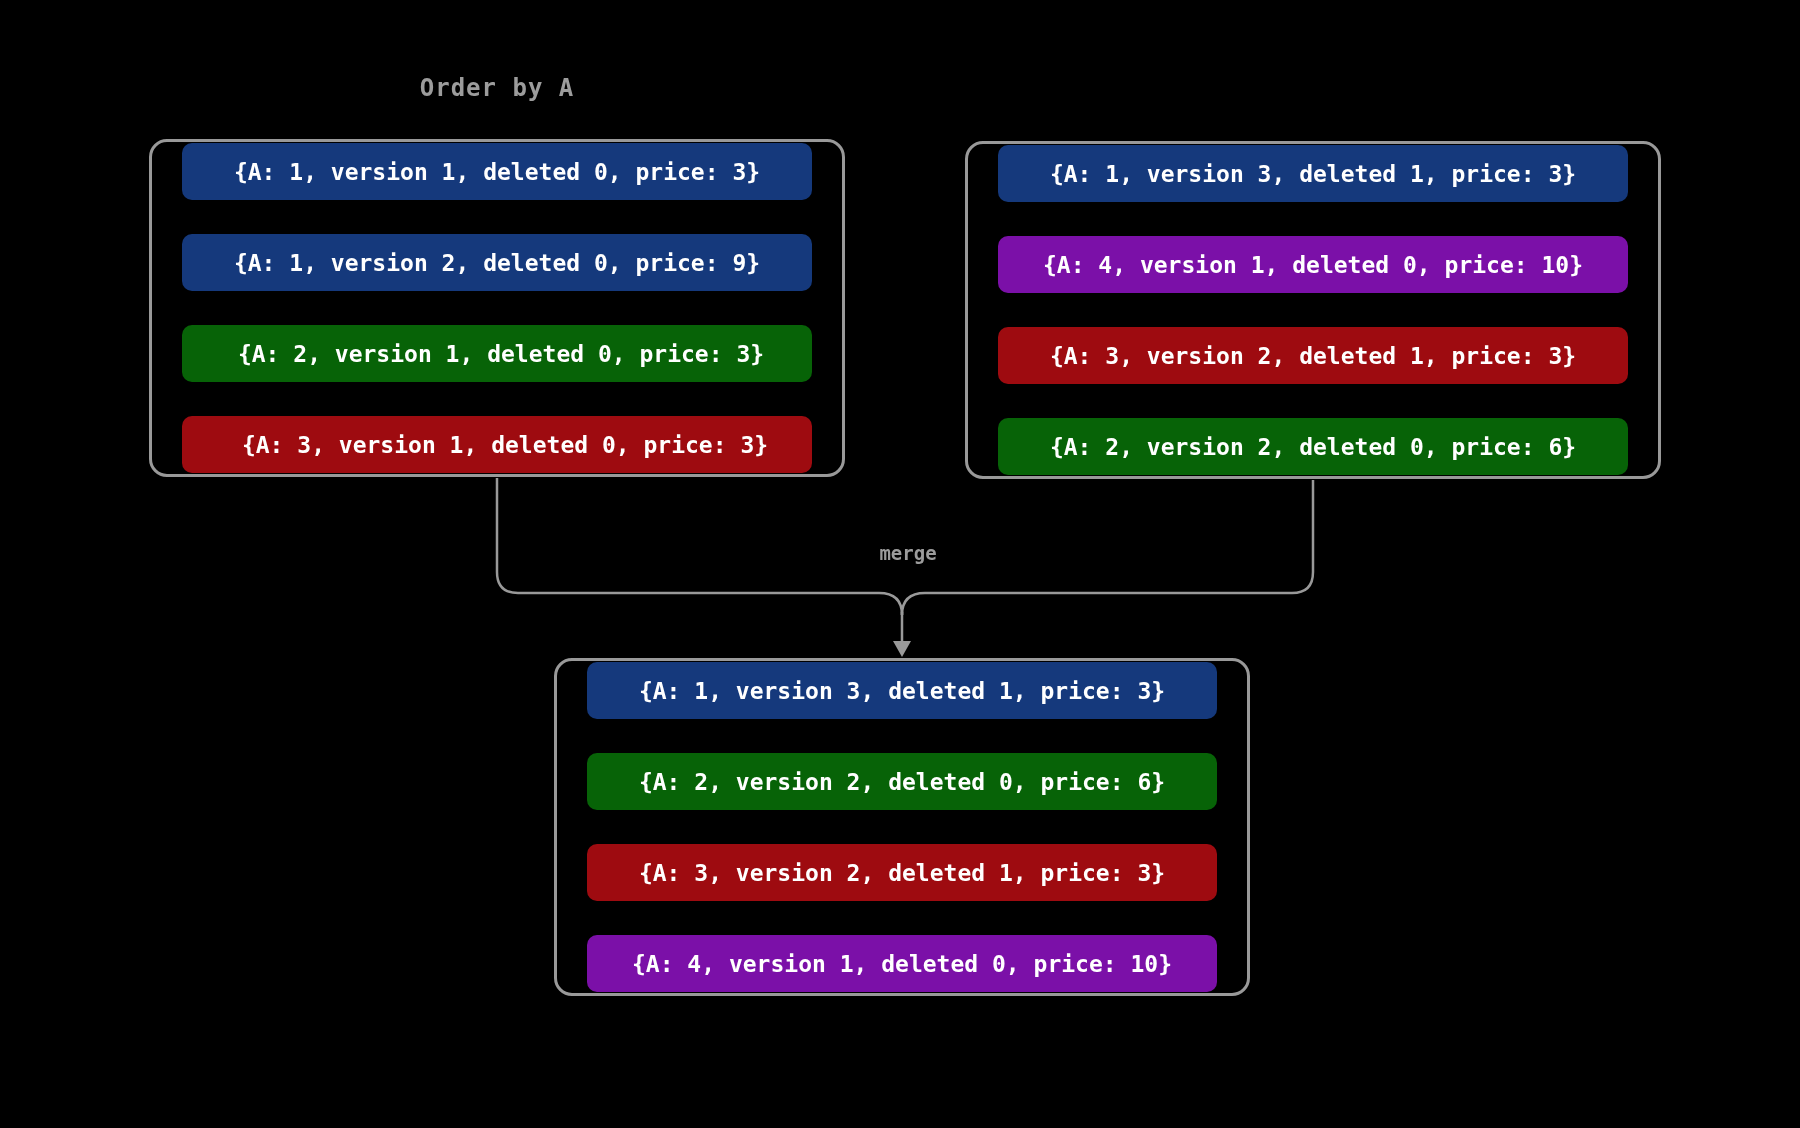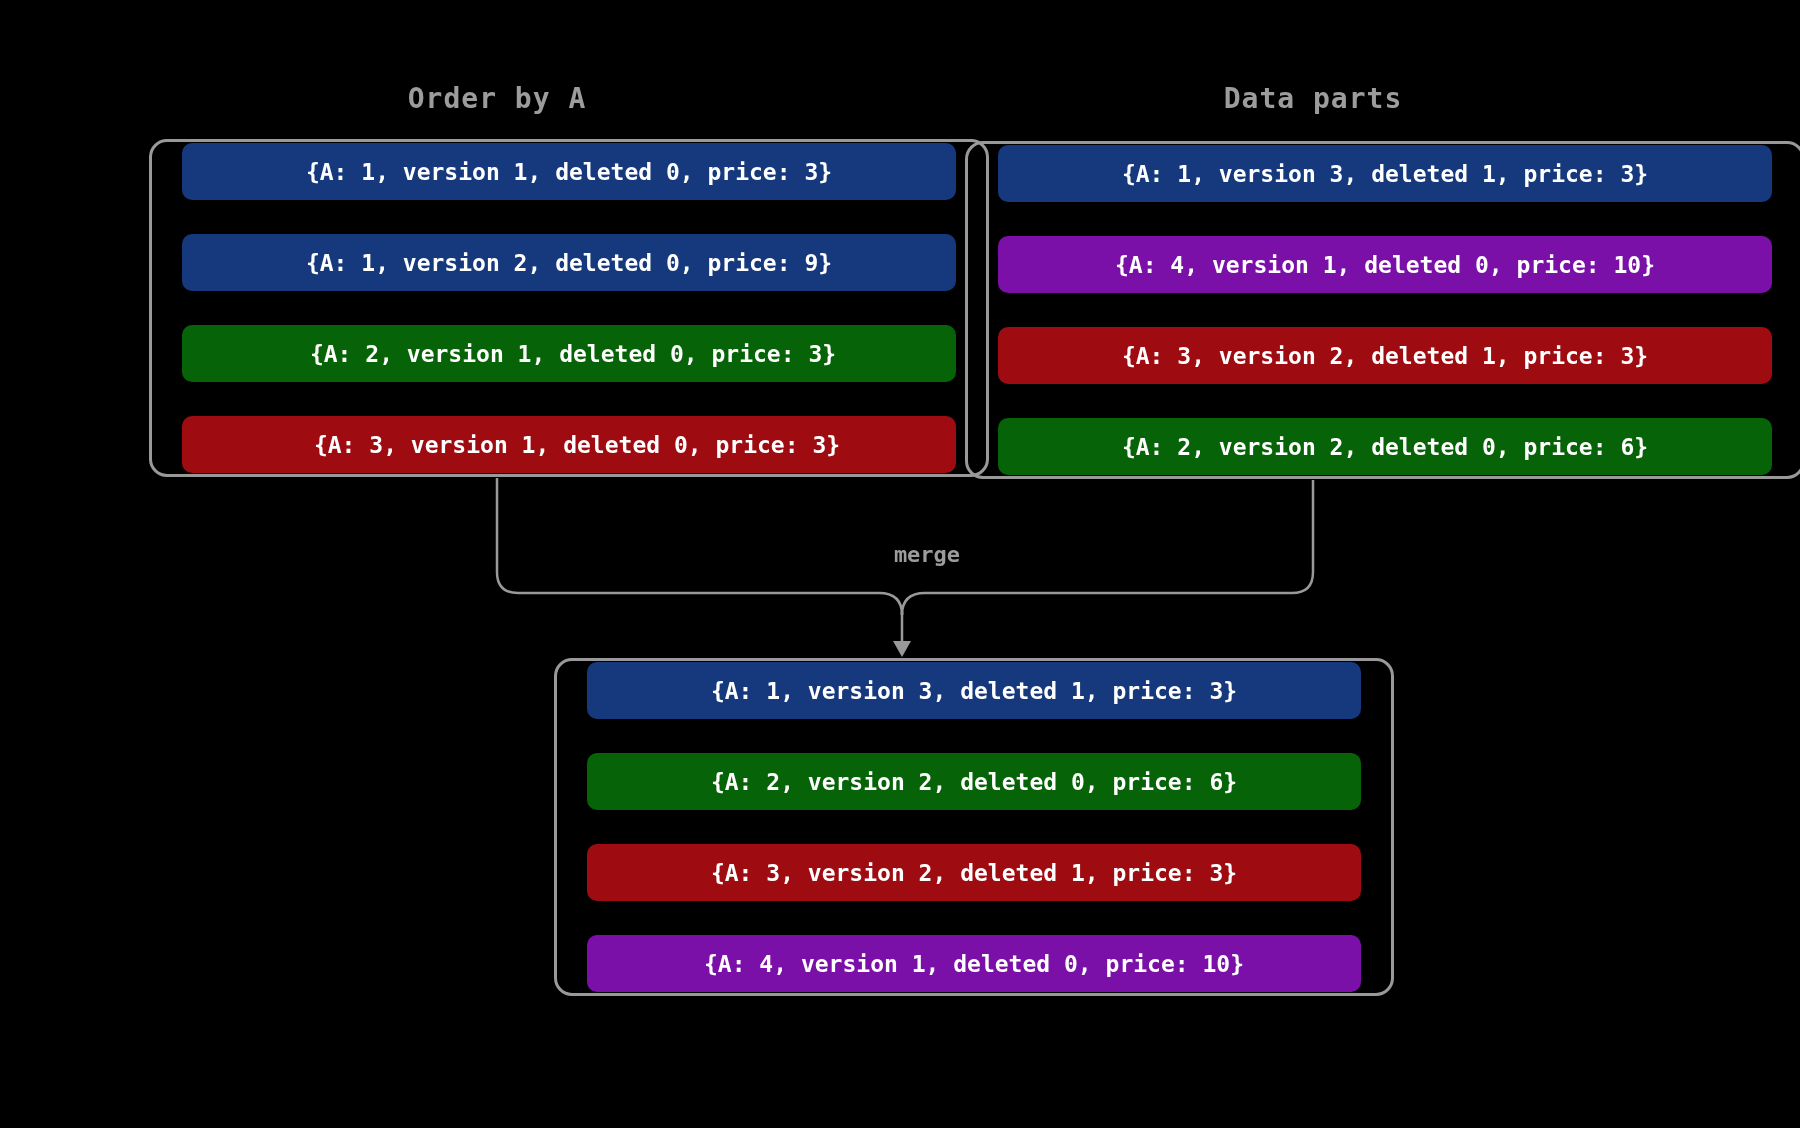--- a/index.html
+++ b/index.html
@@ -10,31 +10,31 @@
   .stage {
     position: relative;
     width: 1800px;
     height: 1128px;
     background: #000000;
     font-family: "DejaVu Sans Mono", "Liberation Mono", monospace;
     overflow: hidden;
   }
   .box-title {
     position: absolute;
-    top: 82px;
+    top: 74px;
     width: 696px;
     text-align: center;
-    font-size: 28px;
+    font-size: 24px;
     font-weight: bold;
     letter-spacing: 1px;
     color: #9C9C9C;
   }
   .part-box {
     position: absolute;
-    width: 840px;
+    width: 696px;
     height: 338px;
     box-sizing: border-box;
     border: 3px solid #999999;
     border-radius: 18px;
     display: flex;
     flex-direction: column;
     justify-content: center;
     gap: 34px;
     padding: 27px 30px;
   }
@@ -45,42 +45,41 @@
     display: flex;
     align-items: center;
     justify-content: center;
     color: #FFFFFF;
     font-size: 23px;
     font-weight: bold;
     white-space: pre;
   }
   .merge-label {
     position: absolute;
-    left: 827px;
+    left: 808px;
     top: 542px;
     width: 200px;
     text-align: center;
-    font-size: 22px;
+    font-size: 19px;
     font-weight: bold;
     color: #9C9C9C;
   }
   .connector-svg {
     position: absolute;
     left: 0;
     top: 0;
     pointer-events: none;
   }
 </style>
 </head>
 <body>
 
 <div class="stage">
 
   <div class="box-title" style="left: 149px; color: rgb(156, 156, 156);">Order by A</div>
-  <div class="box-title" style="left: 965px; color: rgb(156, 156, 156);">Data parts</div>
 
   <div class="part-box" style="left: 149px; top: 139px; border-color: rgb(153, 153, 153);">
     <div class="data-row" style="background: rgb(21, 57, 124);">{A: 1, version 1, deleted 0, price: 3}</div>
     <div class="data-row" style="background: rgb(21, 57, 124);">{A: 1, version 2, deleted 0, price: 9}</div>
     <div class="data-row" style="background: rgb(7, 99, 7); padding-left: 8px;">{A: 2, version 1, deleted 0, price: 3}</div>
     <div class="data-row" style="background: rgb(158, 11, 16); padding-left: 16px;">{A: 3, version 1, deleted 0, price: 3}</div>
   </div>
 
   <div class="part-box" style="left: 965px; top: 141px; border-color: rgb(153, 153, 153);">
     <div class="data-row" style="background: rgb(21, 57, 124);">{A: 1, version 3, deleted 1, price: 3}</div>

